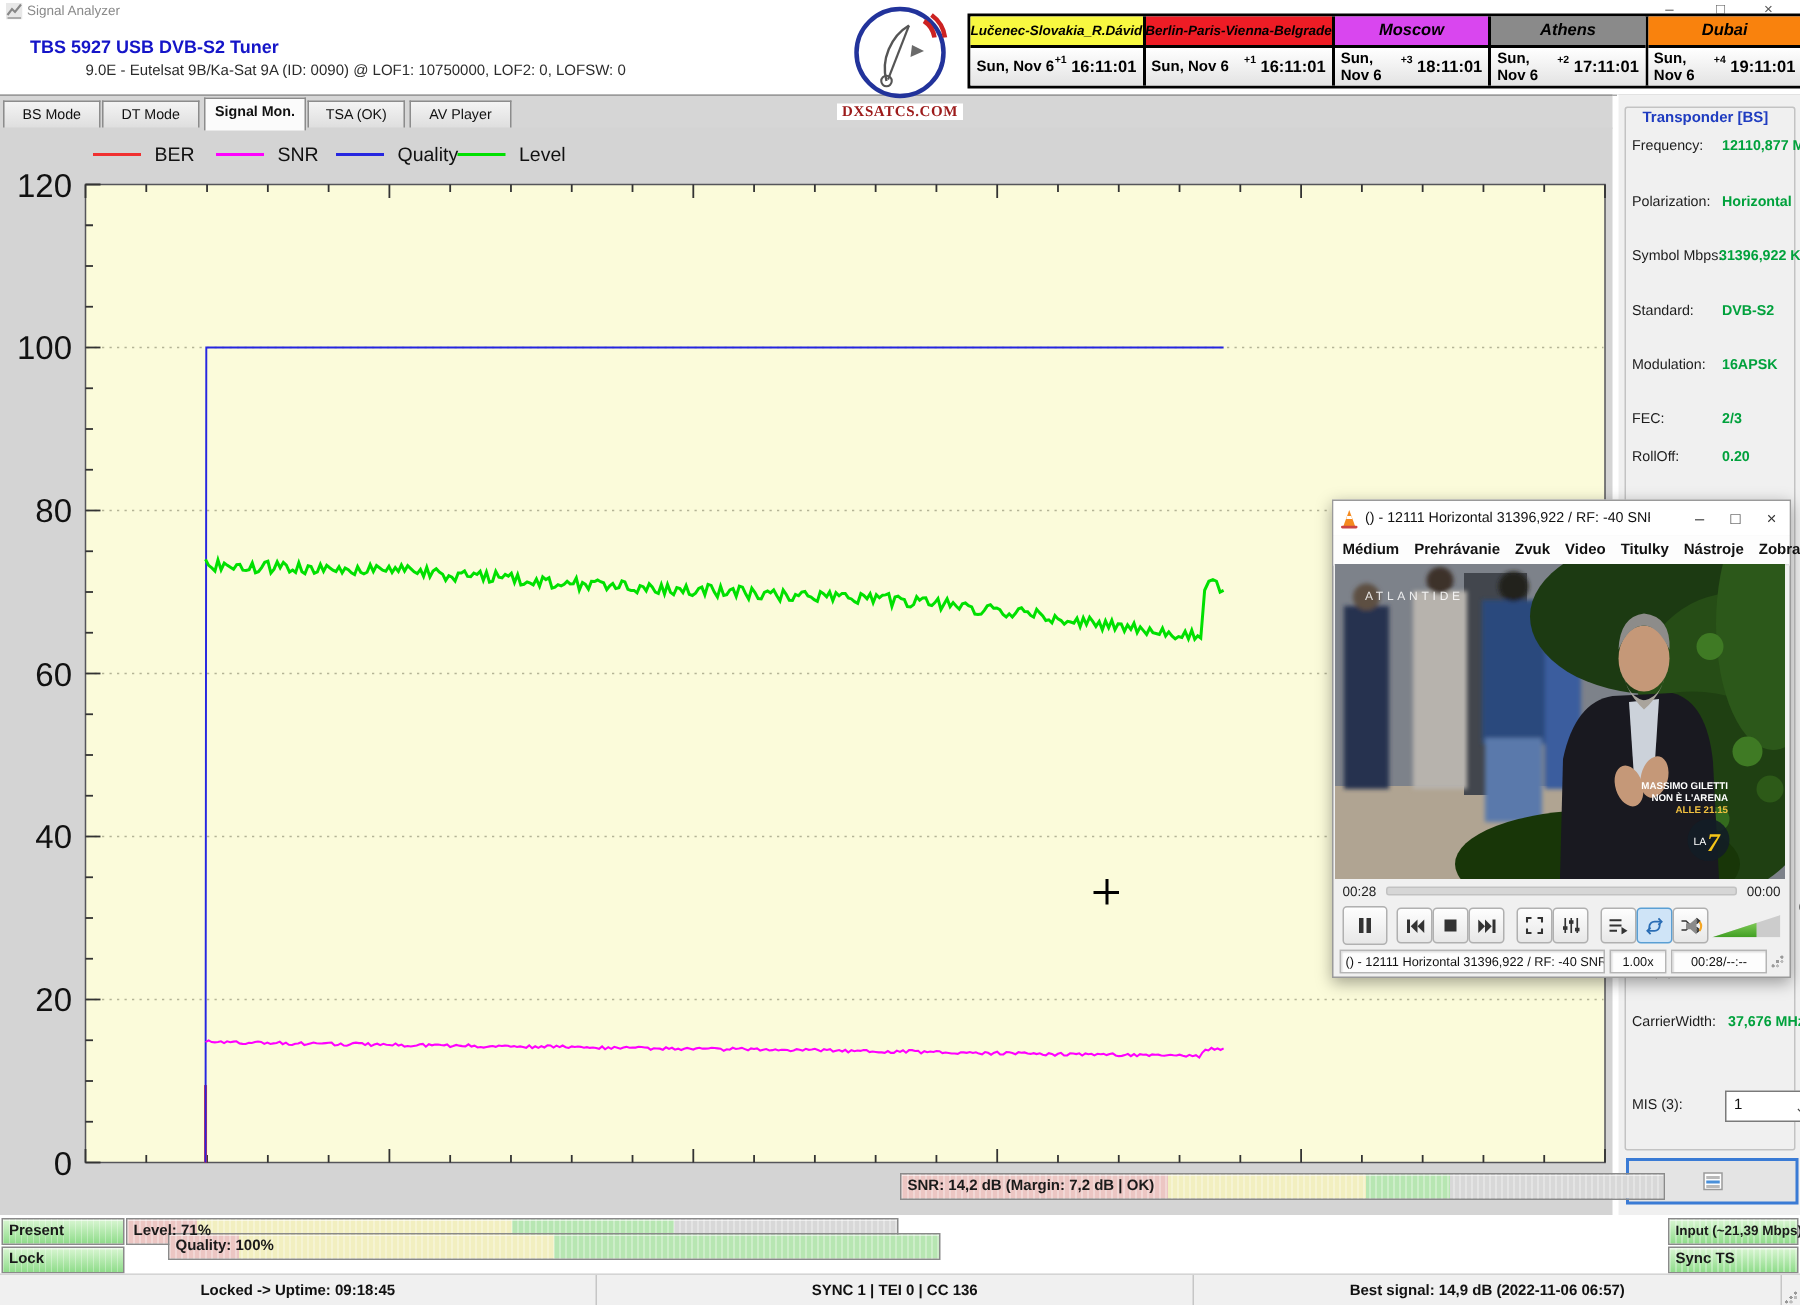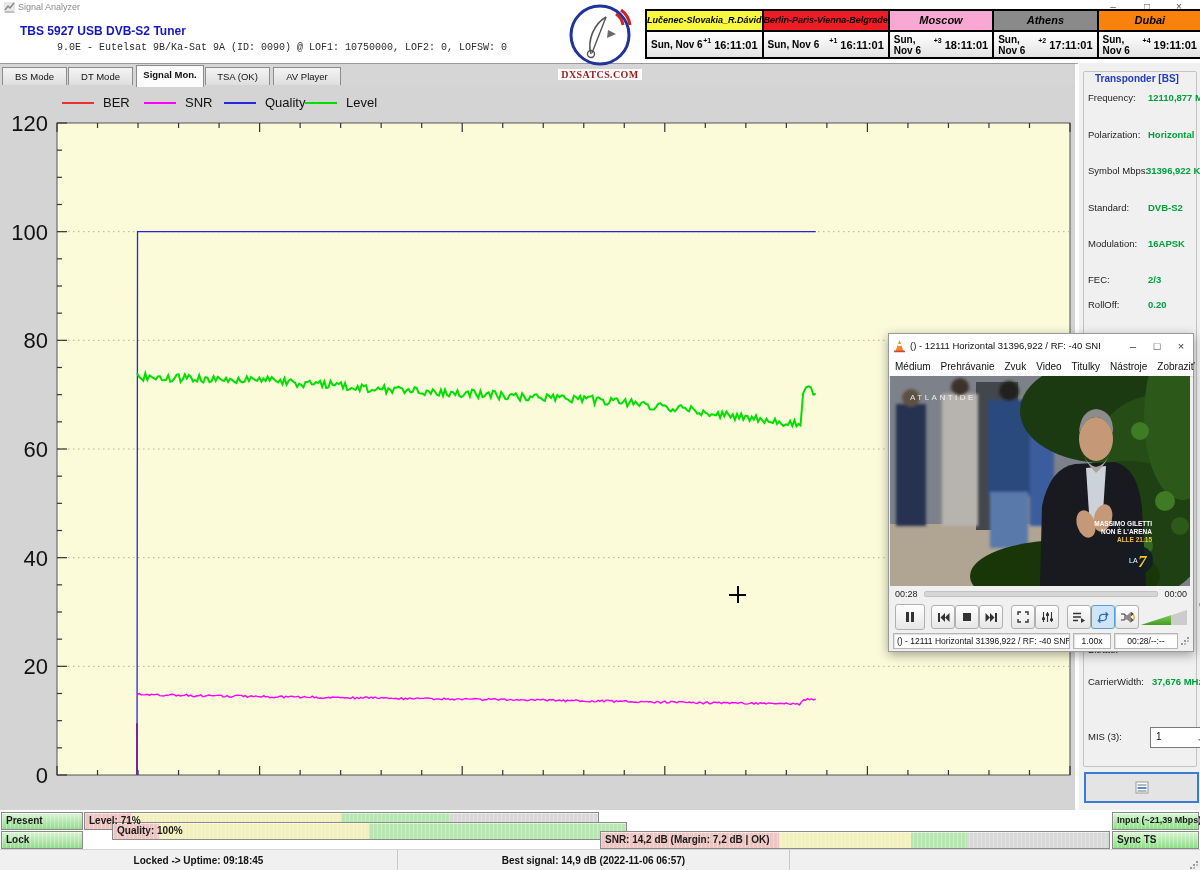--- a/index.html
+++ b/index.html
@@ -5,21 +5,21 @@
   html,body{margin:0;padding:0;background:#f0f0f0;font-family:"Liberation Sans",sans-serif;}
   #app{position:relative;width:1200px;height:870px;background:#fff;overflow:hidden;}
   .abs{position:absolute;}
   
   .titlebar{left:0;top:0;width:1200px;height:15px;background:#fff;}
   .titlebar .t-text{position:absolute;left:18px;top:2px;font-size:9px;color:#8a8a8a;}
   .winbtn{position:absolute;top:1px;width:26px;height:12px;text-align:center;font-size:10px;color:#555;line-height:12px;cursor:default;}
   
   .hdr{left:0;top:15px;width:1200px;height:48px;background:#fff;border-bottom:1px solid #a9a9a9;}
   .tuner-name{position:absolute;left:20px;top:9px;font-size:12px;font-weight:bold;color:#1515c8;}
-  .tuner-info{position:absolute;left:57px;top:27px;font-size:10px;color:#2b2b2b;font-family:Liberation Mono, monospace;}
+  .tuner-info{position:absolute;left:57px;top:27px;font-size:10px;color:#2b2b2b;}
   
   .clocks{left:645px;top:9px;width:554px;height:46px;border:2px solid #000;display:flex;background:#fff;z-index:5;}
   .clock{flex:1;border-right:2px solid #000;display:flex;flex-direction:column;}
   .clock:last-child{border-right:none;}
   .clock-head{height:19px;border-bottom:2px solid #000;font-weight:bold;font-style:italic;font-size:11px;text-align:center;line-height:19px;color:#000;overflow:hidden;white-space:nowrap;}
   .clock-head.small{font-size:9px;}
   .clock-time{flex:1;background:linear-gradient(180deg,#ffffff,#e3e3e3);display:flex;align-items:center;padding:0 4px;font-weight:bold;color:#000;}
   .c-date{font-size:10px;}
   .c-off{font-size:7px;vertical-align:top;margin-left:auto;transform:translateY(-4px);}
   .c-tm{font-size:11px;margin-left:3px;}
@@ -48,21 +48,21 @@
   .tp-val{position:absolute;left:60px;top:0;font-weight:bold;color:#00a13c;white-space:nowrap;}
   .mis-select{position:absolute;left:62px;top:-4px;width:50px;height:19px;background:#fff;border:1px solid #7a7a7a;font-size:10px;line-height:17px;padding-left:5px;color:#111;}
   .mis-chev{position:absolute;right:2px;top:2px;font-size:9px;color:#444;}
   .detail-btn{position:absolute;left:5px;top:709px;width:111px;height:27px;background:#e4e4e4;border:2px solid #3a7bd5;display:flex;align-items:center;justify-content:center;cursor:default;}
   
   .vlc{left:888px;top:333px;width:304px;height:317px;background:#f0f0f0;border:1px solid #9a9a9a;box-shadow:0 3px 10px rgba(0,0,0,.35);z-index:50;}
   .vlc-title{position:absolute;left:0;top:0;right:0;height:23px;background:#fff;display:flex;align-items:center;}
   .vlc-title-text{font-size:9.5px;color:#111;margin-left:4px;white-space:nowrap;overflow:hidden;width:190px;}
   .vlc-btn{width:24px;text-align:center;font-size:11px;color:#333;cursor:default;}
   .vlc-menu{position:absolute;left:0;top:23px;right:0;height:19px;background:#fdfdfd;border-bottom:1px solid #ddd;display:flex;align-items:center;padding-left:6px;gap:10px;}
-  .vlc-menu span{font-size:10px;color:#111;cursor:default;}
+  .vlc-menu span{font-size:10px;color:#111;cursor:default;font-weight:bold;}
   .vlc-video{position:absolute;left:1px;top:42px;width:300px;height:210px;background:#000;overflow:hidden;}
   .vlc-seek{position:absolute;left:0;top:253px;right:0;height:14px;display:flex;align-items:center;padding:0 6px;gap:6px;}
   .vlc-seek .tm{font-size:9px;color:#222;}
   .seek-track{flex:1;height:4px;background:#d6d6d6;border-radius:2px;border:1px solid #c2c2c2;}
   .vlc-ctrl{position:absolute;left:0;top:268px;right:0;height:29px;}
   .vbtn{position:absolute;top:3px;width:22px;height:22px;background:linear-gradient(180deg,#fefefe,#e7e7e7);border:1px solid #b0b0b0;border-radius:3px;display:flex;align-items:center;justify-content:center;cursor:default;}
   .vbtn.wide{width:28px;height:24px;top:2px;}
   .vbtn.active{border:1px solid #5a9fd4;background:#cfe4f7;}
   .vol-tri{position:absolute;left:252px;top:8px;width:46px;height:15px;clip-path:polygon(0 100%,100% 0,100% 100%);background:#cccccc;overflow:hidden;}
   .vol-fill{position:absolute;left:0;top:0;bottom:0;background:linear-gradient(180deg,#9fe070,#3f9e22);}
@@ -120,21 +120,21 @@
     </div>
     <div class="clock">
       <div class="clock-head small" style="background: rgb(238, 28, 37);">Berlin-Paris-Vienna-Belgrade</div>
       <div class="clock-time">
           <span class="c-date">Sun, Nov 6</span>
           <span class="c-off">+1</span>
           <span class="c-tm">16:11:01</span>
         </div>
     </div>
     <div class="clock">
-      <div class="clock-head" style="background: #f9a8d4;">Moscow</div>
+      <div class="clock-head" style="background: #d946ef;">Moscow</div>
       <div class="clock-time">
           <span class="c-date">Sun, Nov 6</span>
           <span class="c-off">+3</span>
           <span class="c-tm">18:11:01</span>
         </div>
     </div>
     <div class="clock">
       <div class="clock-head" style="background: rgb(138, 138, 138);">Athens</div>
       <div class="clock-time">
           <span class="c-date">Sun, Nov 6</span>
@@ -482,29 +482,30 @@
     </div>
 
   <div class="meter abs bar-green" style="left:1px;top:831px;width:80px">
       <span class="m-label">Lock</span>
       <div class="stripes"></div>
     </div>
   <div class="meter abs" style="left: 84px; top: 822px; width: 513px; background: linear-gradient(90deg, rgb(236, 198, 195) 0%, rgb(236, 198, 195) 9%, rgb(242, 239, 192) 9%, rgb(242, 239, 192) 50%, rgb(183, 230, 178) 50%, rgb(183, 230, 178) 100%); margin-left: 28px;">
       <span class="m-label">Quality: 100%</span>
       <div class="stripes"></div>
     </div>
-  <div class="meter abs" style="left: 600px; top: 831px; width: 508px; background: linear-gradient(90deg, rgb(236, 198, 195) 0%, rgb(236, 198, 195) 35%, rgb(242, 239, 192) 35%, rgb(242, 239, 192) 61%, rgb(183, 230, 178) 61%, rgb(183, 230, 178) 72%, rgb(216, 216, 216) 72%, rgb(216, 216, 216) 100%);">
+  <div class="meter abs" style="left: 600px; top: 782px; width: 508px; background: linear-gradient(90deg, rgb(236, 198, 195) 0%, rgb(236, 198, 195) 35%, rgb(242, 239, 192) 35%, rgb(242, 239, 192) 61%, rgb(183, 230, 178) 61%, rgb(183, 230, 178) 72%, rgb(216, 216, 216) 72%, rgb(216, 216, 216) 100%);">
       <span class="m-label">SNR: 14,2 dB (Margin: 7,2 dB | OK)</span>
       <div class="stripes"></div>
     </div>
   <div class="meter abs bar-green" style="left:1112px;top:831px;width:85px">
       <span class="m-label">Sync TS</span>
       <div class="stripes"></div>
     </div>
 
   <div class="abs statusbar">
     <div class="sb-sec" style="width:397px">Locked -&gt; Uptime: 09:18:45</div>
+    <div class="sb-sec" style="width:397px">SYNC 1 | TEI 0 | CC 136</div>
     <div class="sb-sec" style="width:391px">Best signal: 14,9 dB (2022-11-06 06:57)</div>
     <div class="sb-sec" style="flex:1;border-right:none"></div>
     <div class="grip sb-grip"></div>
   </div>
 
 </div>
 
 </body></html>

